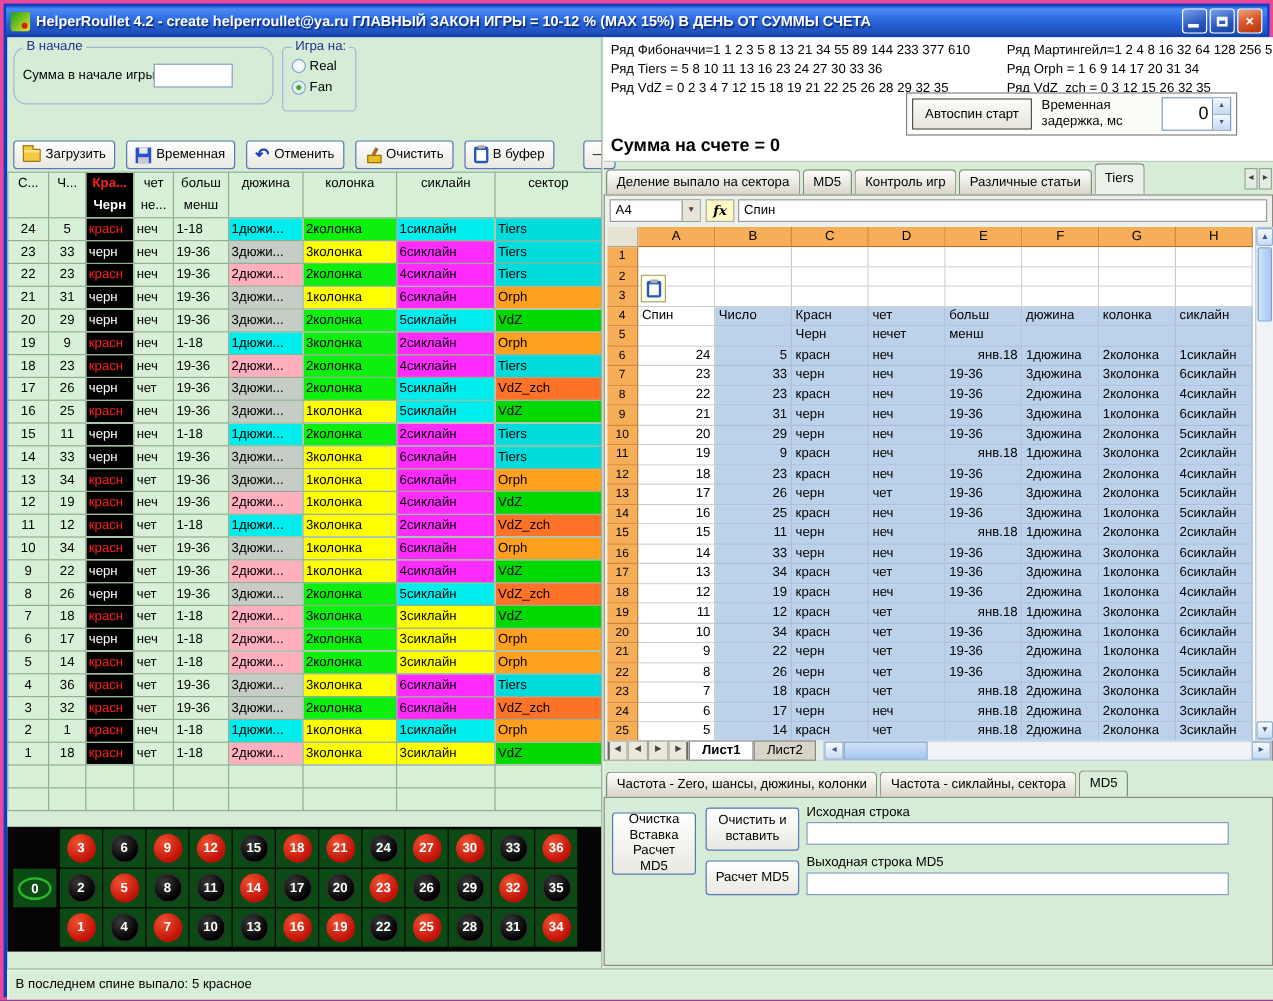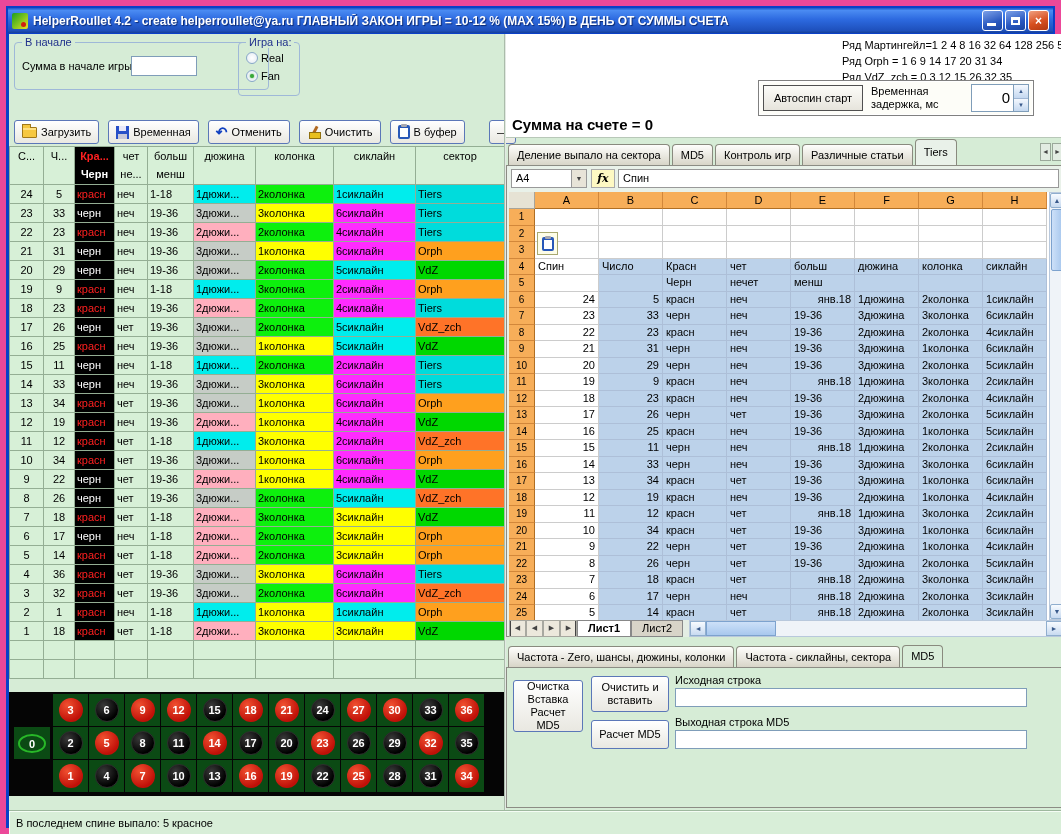--- a/index.html
+++ b/index.html
@@ -1,34 +1,34 @@
 <!DOCTYPE html>
 <html><head>
 <meta charset="utf-8">
 <style>
 *{margin:0;padding:0;box-sizing:border-box;}
 html,body{width:1061px;height:834px;overflow:hidden;}
 body{font-family:"Liberation Sans",sans-serif;font-size:11px;background:#000;position:relative;color:#000;}
-#win{position:absolute;inset:0;background:#0A40C8;border:6px solid #ec4899;padding-left:18px;}
+#win{position:absolute;inset:0;background:#0A40C8;border:3px solid #ec4899;padding-left:18px;}
 
 .titlebar{position:absolute;left:2px;top:2px;right:2px;height:25px;background:linear-gradient(180deg,#1E55C8 0%,#4A8BF2 10%,#2D6AE0 45%,#1E50BC 90%,#16409A 100%);display:flex;align-items:center;padding:0 4px;gap:5px;}
 .app-icon{width:16px;height:16px;border-radius:2px;background:linear-gradient(135deg,#1E9E1E 0%,#86C820 55%,#F2E020 100%);position:relative;flex:none;}
 .app-icon::after{content:"";position:absolute;right:2px;bottom:2px;width:5px;height:5px;border-radius:50%;background:#D02010;}
 .title-text{color:#fff;font-weight:bold;font-size:12px;text-shadow:1px 1px 1px #0A2870;white-space:nowrap;overflow:hidden;flex:1;}
 .win-btns{display:flex;gap:2px;flex:none;}
 .wbtn{width:21px;height:21px;border:1px solid #fff;border-radius:3px;position:relative;background:linear-gradient(160deg,#7DA1E8,#2A58C0 60%,#1A44A0);color:#fff;font-weight:bold;font-size:12px;display:flex;align-items:center;justify-content:center;}
 .wbtn .minbar{position:absolute;left:4px;bottom:4px;width:9px;height:3px;background:#fff;}
 .wbtn .maxbox{width:9px;height:8px;border:2px solid #fff;border-top-width:3px;}
 .wbtn.close{background:linear-gradient(160deg,#F0A080,#D85020 55%,#B03810);}
 
 .client{position:absolute;left:3px;top:28px;width:1055px;height:802px;background:#D6ECD6;overflow:hidden;}
 
 .group{position:absolute;border:1px solid #9FB8D8;border-radius:4px;}
 .glabel{position:absolute;top:-7px;left:7px;background:#D6ECD6;padding:0 3px;color:#20308C;}
-.g-start{left:5px;top:8px;width:255px;height:48px;}
+.g-start{left:5px;top:8px;width:217px;height:48px;border-radius:11px;}
 .sumlabel{position:absolute;left:7px;top:17px;}
 .suminput{position:absolute;left:116px;top:13px;width:66px;height:20px;border:1px solid #7F9DB9;font-size:11px;padding:0 3px;}
 .g-game{left:229px;top:8px;width:62px;height:54px;}
 .radiorow{position:absolute;left:7px;display:flex;align-items:center;gap:3px;}
 .radiorow.r1{top:9px;}.radiorow.r2{top:27px;}
 .radio{width:12px;height:12px;border:1px solid #88A8C8;border-radius:50%;background:radial-gradient(#FFF,#E2EAF2);position:relative;flex:none;}
 .radio.sel::after{content:"";position:absolute;left:3px;top:3px;width:4px;height:4px;border-radius:50%;background:#38A838;box-shadow:0 0 2px #38A838;}
 .combo{position:absolute;left:5px;top:62px;width:216px;height:20px;background:#fff;border:1px solid #7F9DB9;display:flex;}
 .comboval{flex:1;padding:3px 4px;white-space:nowrap;overflow:hidden;}
 .combo-btn{width:17px;background:linear-gradient(#E8F0FC,#BCD2F0);border-left:1px solid #7F9DB9;display:flex;align-items:center;justify-content:center;color:#3A5A9C;font-size:7px;}
@@ -630,20 +630,25 @@
           <span class="circle black">31</span>
         </div>
         <div class="rcell" style="left: 440px; top: 68px;">
           <span class="circle red">34</span>
         </div>
       </div>
 
     <div class="divider"></div>
     <div class="right">
       <div class="info-bg"></div>
+      <div class="series series-l">
+          <div>Ряд Фибоначчи=1 1 2 3 5 8 13 21 34 55 89 144 233 377 610</div>
+          <div>Ряд Tiers = 5 8 10 11 13 16 23 24 27 30 33 36</div>
+          <div>Ряд VdZ = 0 2 3 4 7 12 15 18 19 21 22 25 26 28 29 32 35</div>
+        </div>
       <div class="series series-r">
           <div>Ряд Мартингейл=1 2 4 8 16 32 64 128 256 512</div>
           <div>Ряд Orph = 1 6 9 14 17 20 31 34</div>
           <div>Ряд VdZ_zch = 0 3 12 15 26 32 35</div>
         </div>
       <div class="ctrlbox">
         <button class="flatbtn">Автоспин старт</button>
         <div class="delay-label">Временная задержка, мс</div>
         <div class="spinbox">
           <span class="spinval">0</span>

